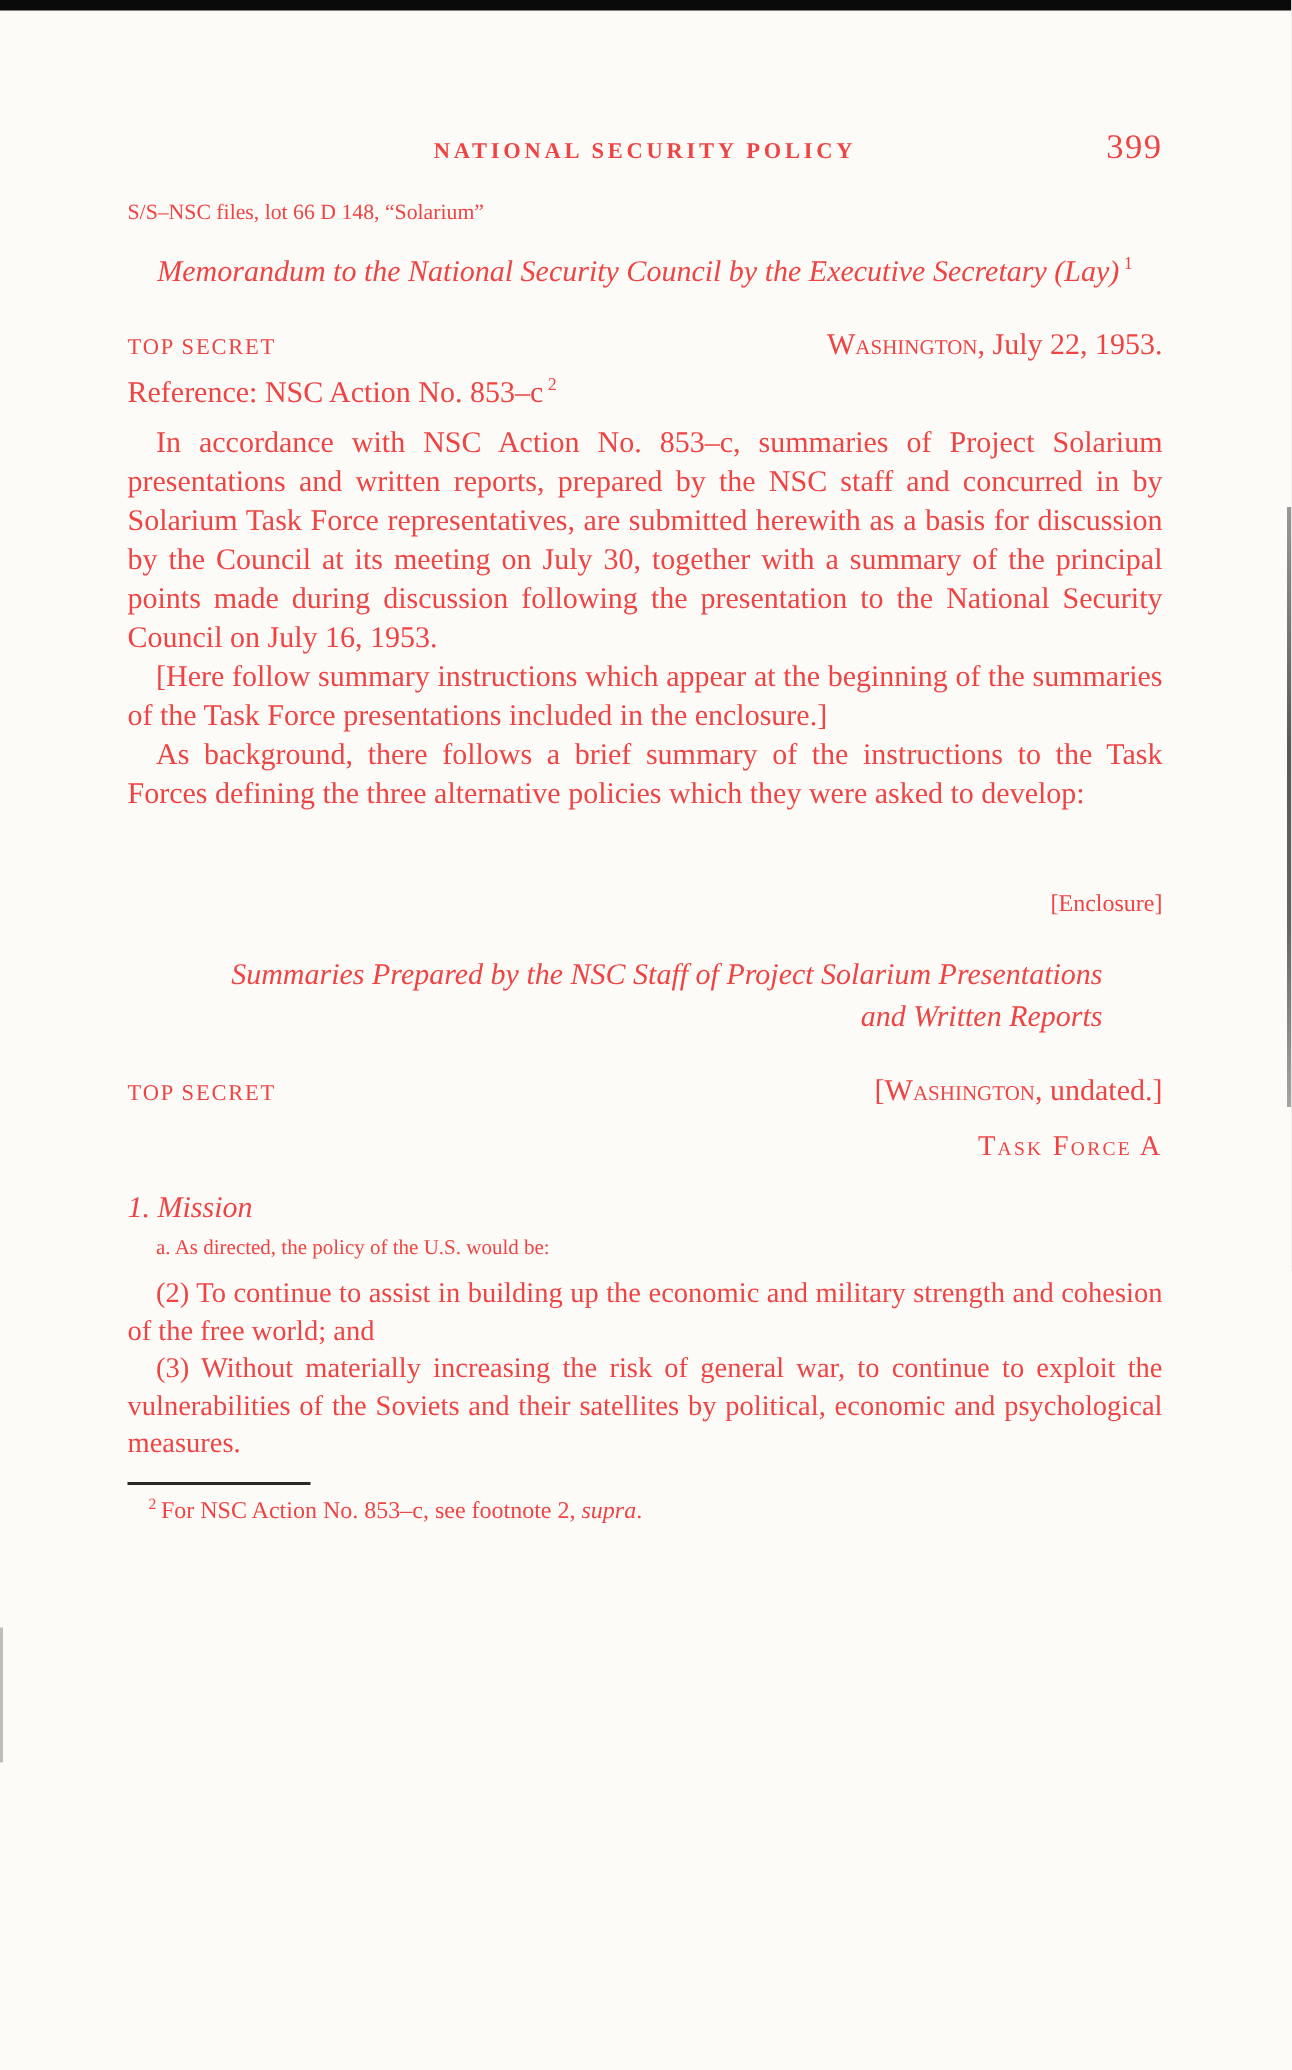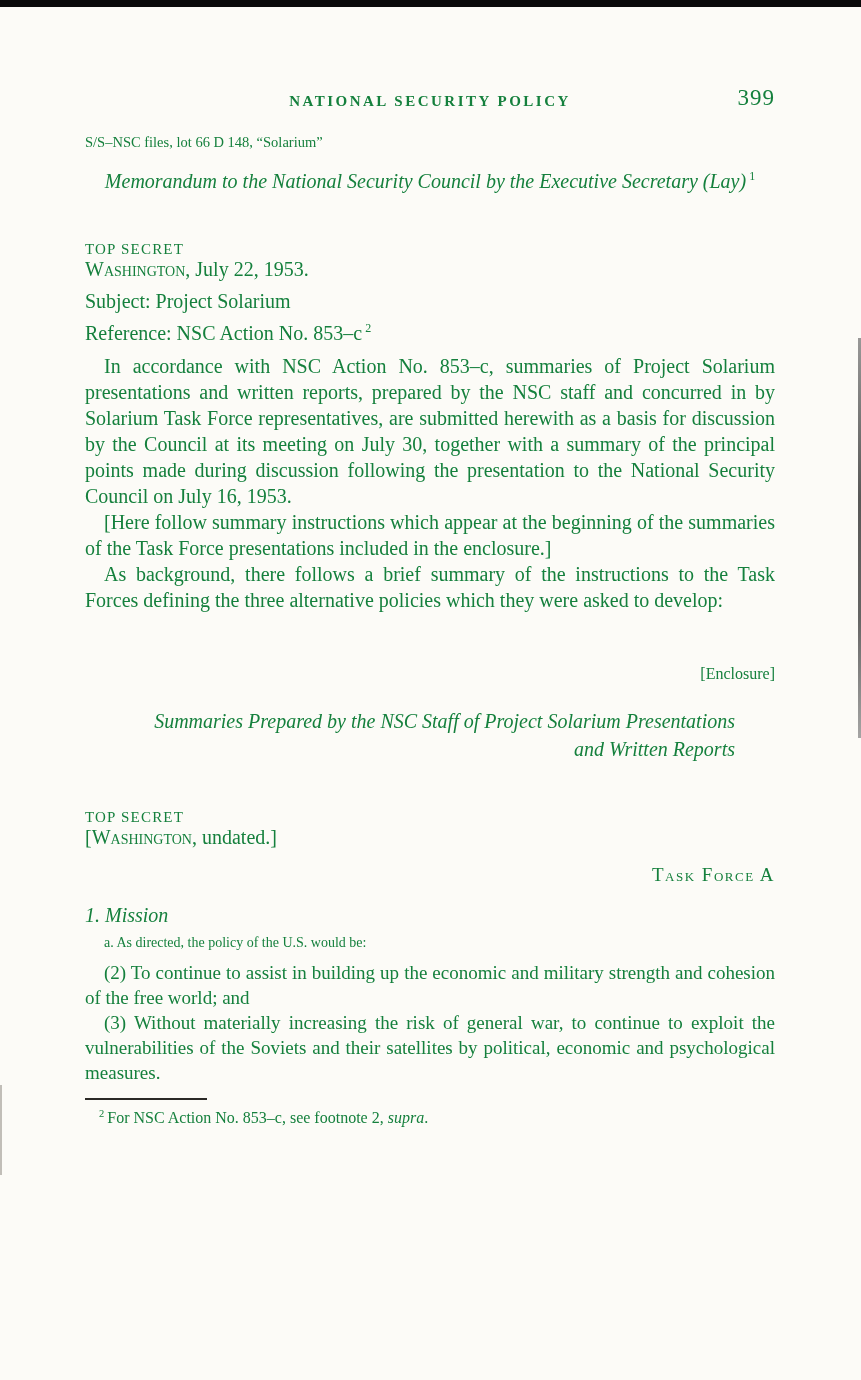--- a/index.html
+++ b/index.html
@@ -3,21 +3,21 @@
 <meta charset="utf-8">
 <style>
   html, body { margin: 0; padding: 0; background: #e8e6e0; }
   .page {
     position: relative;
     width: 861px;
     height: 1380px;
     margin: 0 auto;
     background: #fcfbf7;
     font-family: "Liberation Serif", "DejaVu Serif", serif;
-    color: #15803d;
+    color: #ef4444;
     overflow: hidden;
   }
   
   .scan-bar-top { position: absolute; top: 0; left: 0; right: 0; height: 7px; background: #0a0a0a; }
   .scan-streak-right { position: absolute; right: 0; top: 338px; width: 3px; height: 400px;
     background: linear-gradient(#777, #222 40%, #333 70%, #888); opacity: .75; }
   .scan-streak-left { position: absolute; left: 0; top: 1085px; width: 2px; height: 90px; background: #9a968e; opacity: .6; }
 
   .content { padding: 92px 86px 0 85px; }
 
@@ -25,21 +25,21 @@
   .running-head { font-size: 15px; font-weight: 700; letter-spacing: 2.5px; }
   .page-number { position: absolute; right: 0; top: -7px; font-size: 23px; letter-spacing: 1px; font-weight: 400; }
 
   .source-line { margin-top: 12px; font-size: 14.5px; }
 
   .doc-title { margin-top: 16px; text-align: center; font-style: italic; font-size: 20px; line-height: 28px; padding: 0 14px; }
 
   sup.fn-sup { font-style: normal; font-size: 12px; vertical-align: super; line-height: 0; margin-left: 3px; }
   sup.fn-ref { font-size: 10.5px; vertical-align: super; line-height: 0; margin-right: 3px; }
 
-  .dateline-row { margin-top: 46px; display: flex; justify-content: space-between; align-items: baseline; flex-direction: column; }
+  .dateline-row { margin-top: 24px; display: flex; justify-content: space-between; align-items: baseline; }
   .classification { font-size: 15px; letter-spacing: 1.2px; }
   .dateline { font-size: 20px; }
   .sc { font-variant: small-caps; }
 
   .line { font-size: 20px; margin-top: 9px; }
 
   p.body { font-size: 20px; line-height: 26px; text-align: justify; text-indent: 19px; margin: 0; }
   p.body.first { margin-top: 8px; }
 
   .center-label { margin-top: 52px; text-align: right; font-size: 16px; }
@@ -72,21 +72,20 @@
 
     <div class="source-line">S/S–NSC files, lot 66 D 148, “Solarium”</div>
 
     <div class="doc-title"><span>Memorandum to the National Security Council by the Executive Secretary (Lay)</span><sup class="fn-sup">1</sup></div>
 
     <div class="dateline-row">
       <span class="classification">TOP SECRET</span>
       <span class="dateline"><span class="sc">Washington</span><span>, July 22, 1953.</span></span>
     </div>
 
-    <div class="line">Subject: Project Solarium</div>
 
     <div class="line"><span>Reference: NSC Action No. 853–c</span><sup class="fn-sup">2</sup></div>
 
     <p class="body first">In accordance with NSC Action No. 853–c, summaries of Project Solarium presentations and written reports, prepared by the NSC staff and concurred in by Solarium Task Force representatives, are submitted herewith as a basis for discussion by the Council at its meeting on July 30, together with a summary of the principal points made during discussion following the presentation to the National Security Council on July 16, 1953.</p>
     <p class="body">[Here follow summary instructions which appear at the beginning of the summaries of the Task Force presentations included in the enclosure.]</p>
     <p class="body">As background, there follows a brief summary of the instructions to the Task Forces defining the three alternative policies which they were asked to develop:</p>
 
     <div class="center-label">[Enclosure]</div>
 
     <div class="enc-title">Summaries Prepared by the NSC Staff of Project Solarium Presentations and Written Reports</div>

